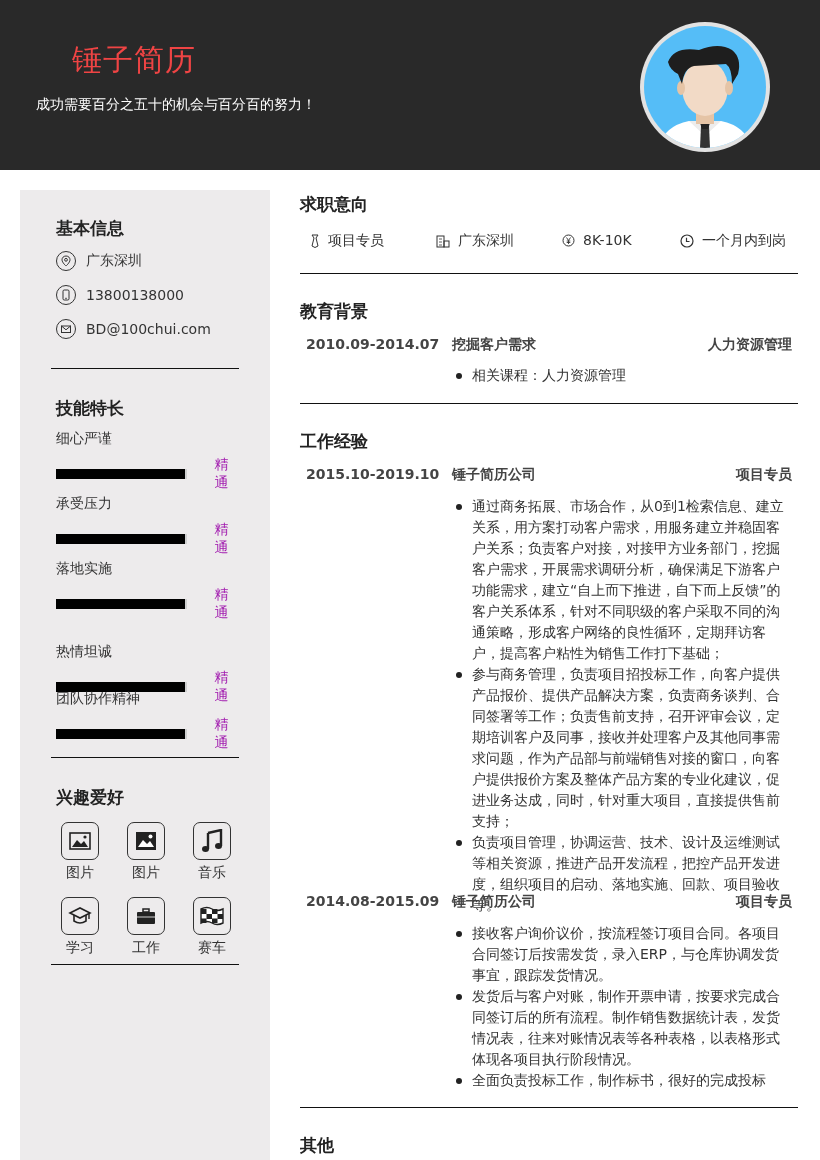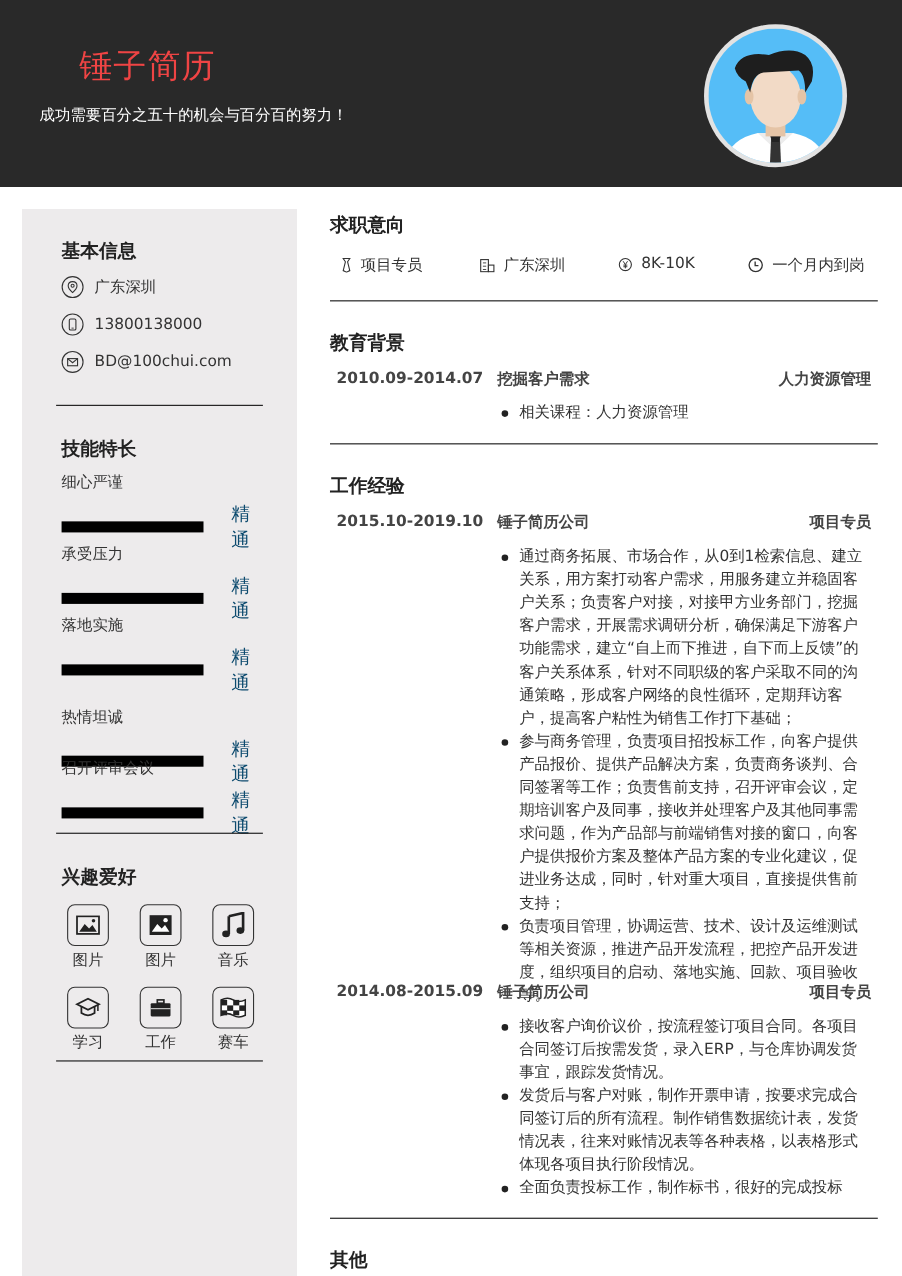--- a/index.html
+++ b/index.html
@@ -16,21 +16,21 @@
   .side-title { position: absolute; left: 36px; font-size: 17px; font-weight: bold; color: #222; }
   .info-row { position: absolute; left: 36px; display: flex; align-items: center; font-size: 14px; color: #333; }
   .info-icon { width: 20px; height: 20px; border: 1px solid #333; border-radius: 50%; display: flex; align-items: center; justify-content: center; margin-right: 10px; }
   .divider { position: absolute; left: 31px; width: 188px; height: 0; border-top: 1.5px solid #111; }
 
   .skill { position: absolute; left: 36px; width: 184px; }
   .skill .name { font-size: 14px; color: #333; height: 20px; }
   .skill .bar-row { display: flex; align-items: center; margin-top: 6px; }
   .skill .track { width: 144px; height: 10px; background: #cfcfcf; position: relative; }
   .skill .fill { position: absolute; left: 0; top: 0; height: 10px; background: #000; }
-  .skill .level { margin-left: 28px; font-size: 17px; color: #0c4a6e; }
+  .skill .level { margin-left: 28px; font-size: 14px; color: #a21caf; }
 
   .hobbies { position: absolute; left: 36px; top: 632px; width: 190px; }
   .hobby { position: absolute; width: 44px; text-align: center; }
   .hobby .box { width: 38px; height: 38px; border: 1.5px solid #333; border-radius: 7px; margin: 0 auto; display: flex; align-items: center; justify-content: center; }
   .hobby .lbl { font-size: 14px; color: #333; margin-top: 4px; }
 
   .main { position: absolute; left: 300px; top: 190px; width: 500px; }
   .sec-title { position: absolute; left: 0; font-size: 17px; font-weight: bold; color: #222; }
   .main-line { position: absolute; left: 0; width: 498px; border-top: 1.5px solid #111; }
 
@@ -133,21 +133,21 @@
   <div class="skill" style="top:453px">
     <div class="name">热情坦诚</div>
     <div class="bar-row">
       <div class="track">
           <div class="fill" style="width:129px"></div>
         </div>
       <span class="level">精通</span>
     </div>
   </div>
   <div class="skill" style="top:500px">
-    <div class="name">召开评审会议</div>
+    <div class="name">团队协作精神</div>
     <div class="bar-row">
       <div class="track">
           <div class="fill" style="width:129px"></div>
         </div>
       <span class="level">精通</span>
     </div>
   </div>
 
   <div class="divider" style="top:567px"></div>
 

